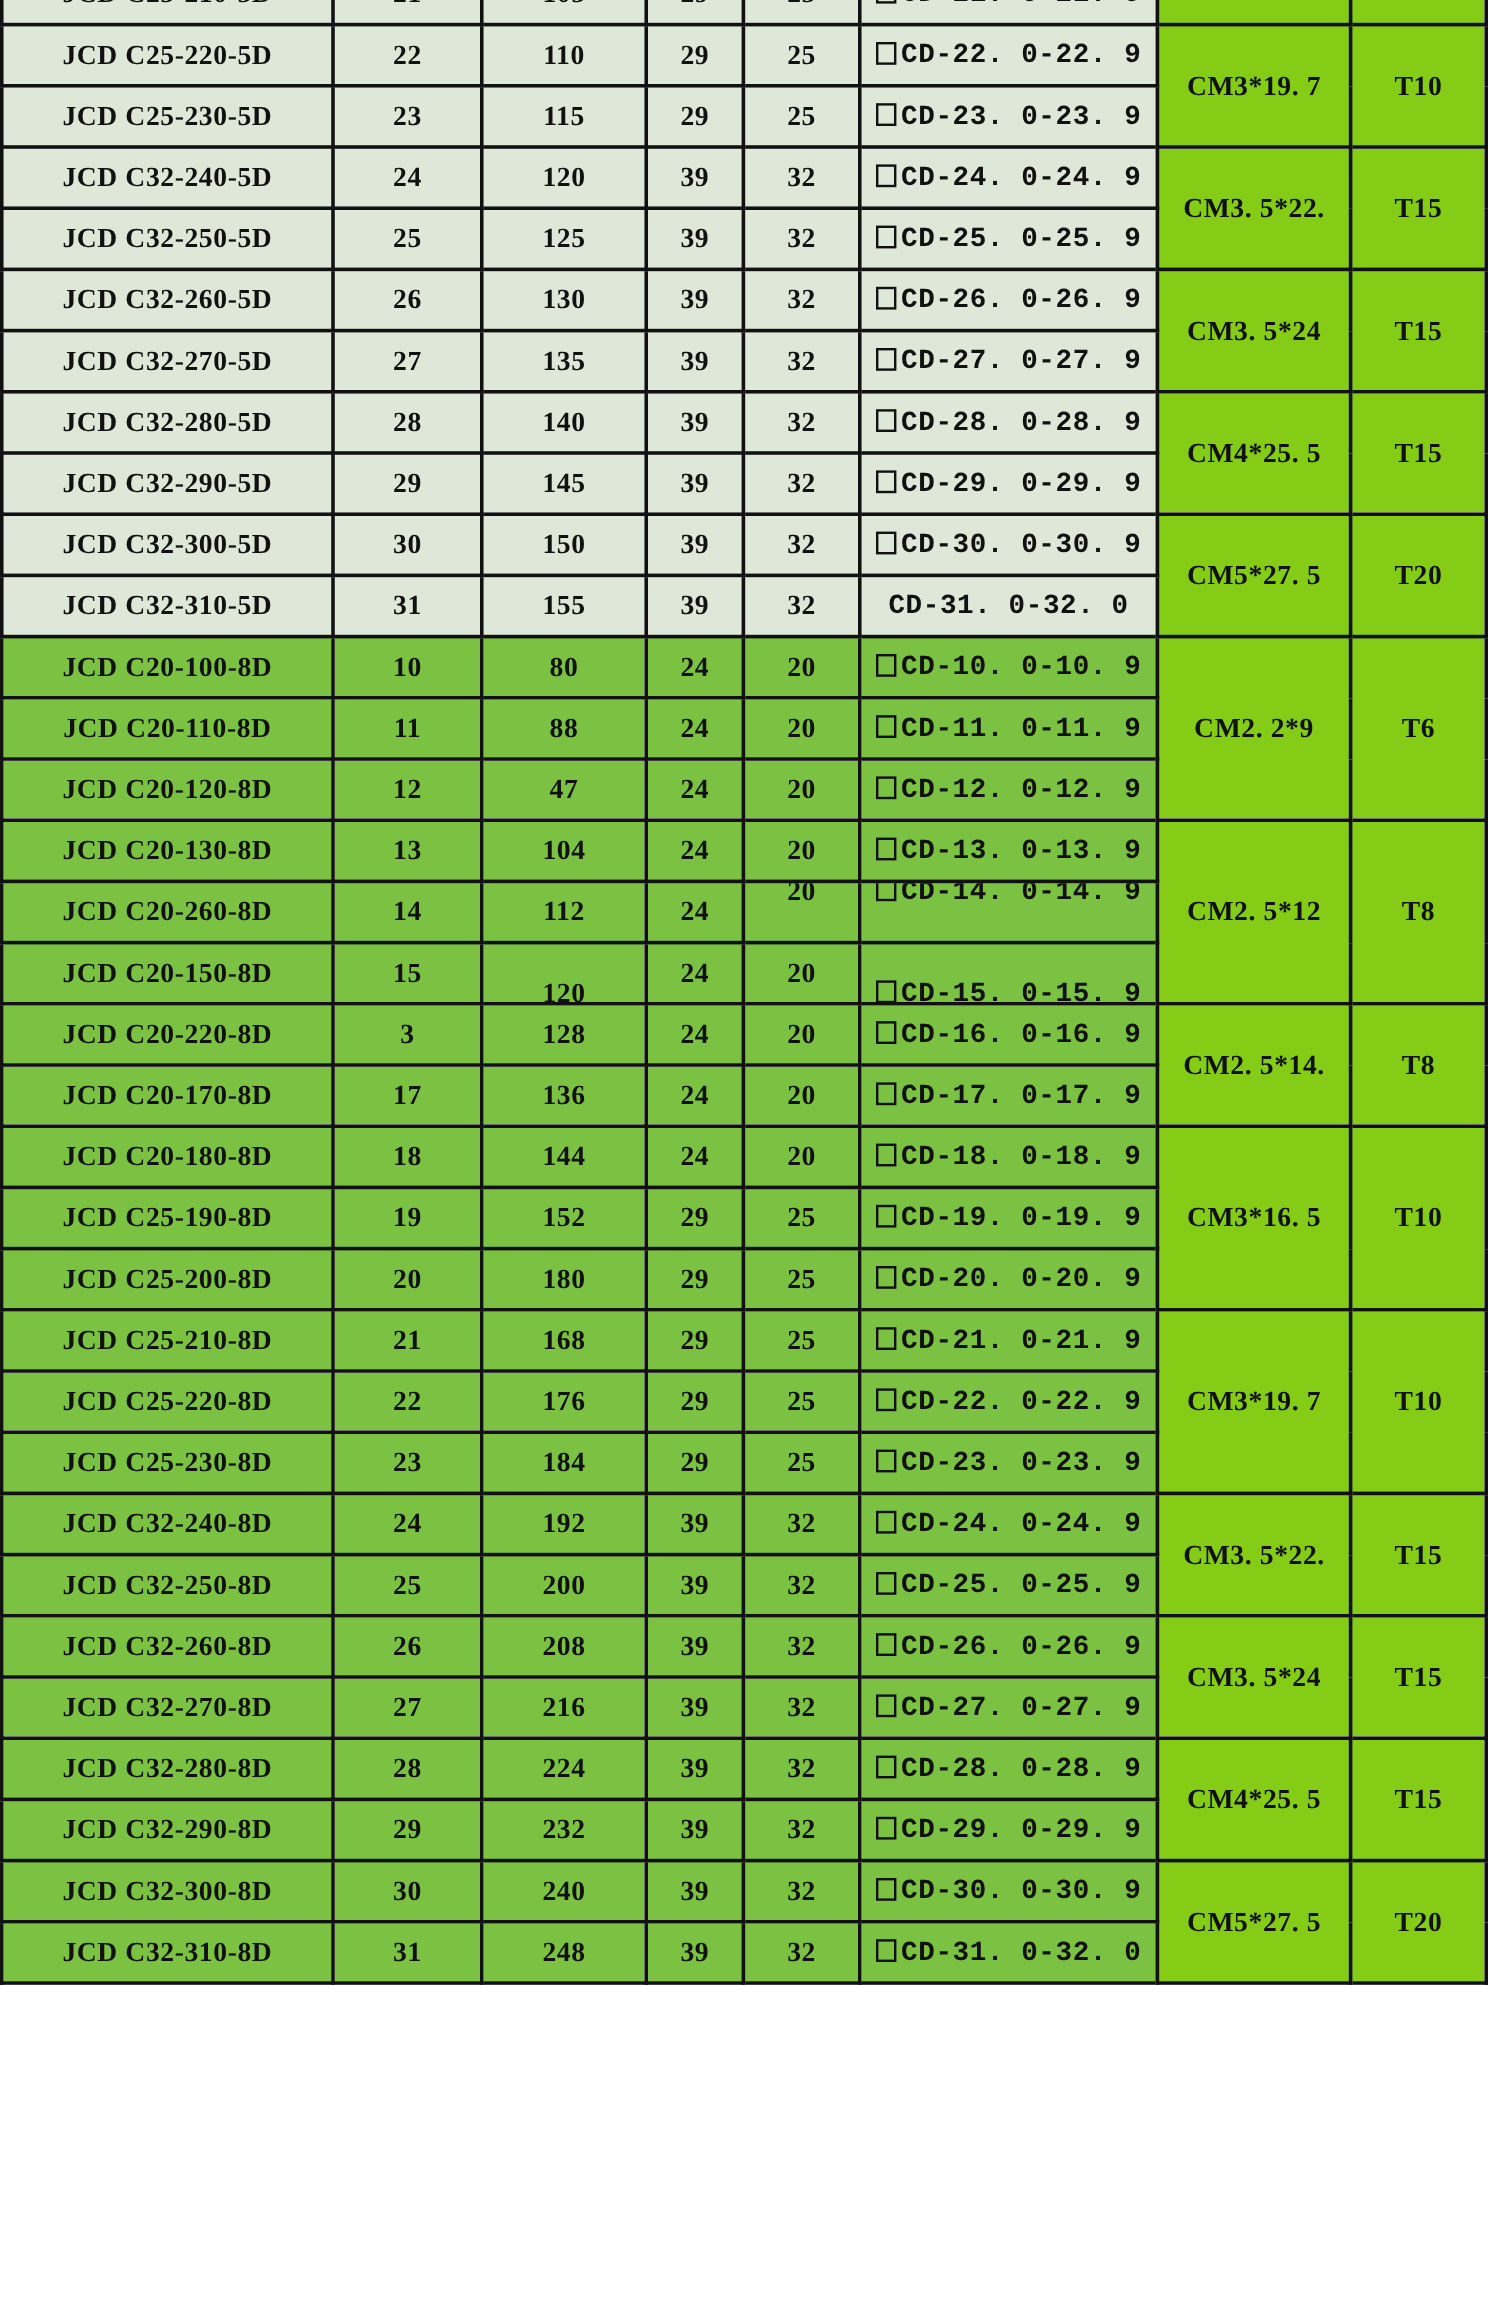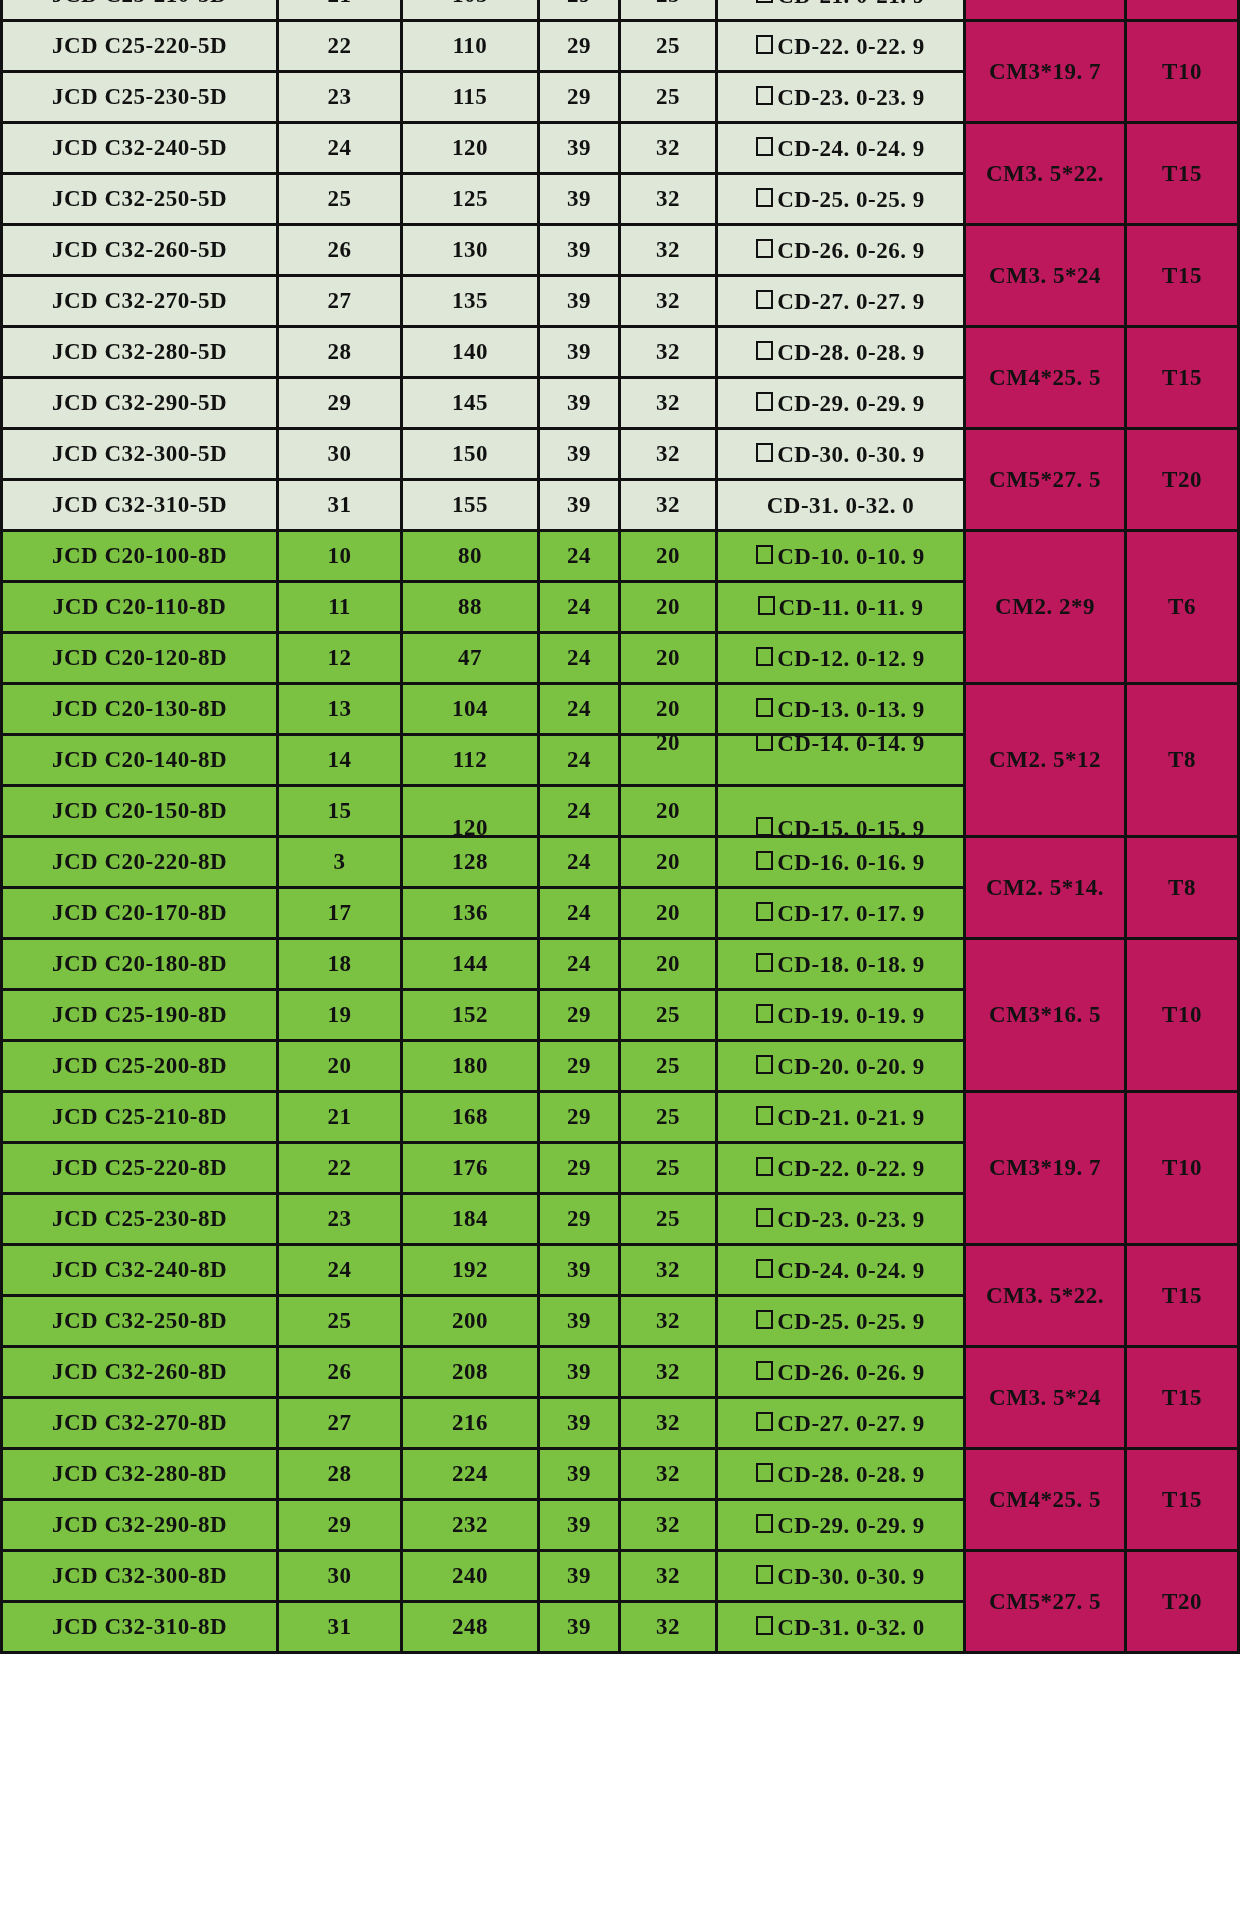--- a/index.html
+++ b/index.html
@@ -36,25 +36,25 @@
   col.c-b{width:137px}
   col.c-c{width:81px}
   col.c-d{width:97px}
   col.c-range{width:248px}
   col.c-cm{width:161px}
   col.c-t{width:113px}
 
   
   .pale{background:#dfe7d8;}
   .lime{background:#7cc242;}
-  .white{background:#be185d;}
+  .white{background:#84cc16;}
 
   
   td.model{font-size:22px;letter-spacing:1.2px;}
-  td.range{font-size:22px;text-align:left;padding-left:22px;letter-spacing:.4px;}
+  td.range{font-size:22px;text-align:left;padding-left:22px;letter-spacing:.4px;font-family:Liberation Mono, monospace;}
   td.spanR{font-size:21px;font-weight:700;letter-spacing:.6px;}
   td.num{font-size:25px;}
 
   
   .nudge-up   > span{position:relative;top:-17px;display:inline-block;}
   .nudge-down > span{position:relative;top:17px;display:inline-block;}
 
   
   .boxglyph{
     display:inline-block;width:13px;height:15px;
@@ -209,21 +209,21 @@
           <td class="lime model"><span class="txt">JCD C20-130-8D</span></td>
           <td class="lime num"><span class="txt">13</span></td>
           <td class="lime num"><span class="txt">104</span></td>
           <td class="lime num"><span class="txt">24</span></td>
           <td class="lime num"><span class="txt">20</span></td>
           <td class="lime range"><span><span class="boxglyph"></span><span class="txt">CD-13. 0-13. 9</span></span></td>
           <td class="white spanR" rowspan="3">CM2. 5*12</td>
           <td class="white spanR" rowspan="3">T8</td>
         </tr>
         <tr>
-          <td class="lime model"><span class="txt">JCD C20-140-8D</span></td>
+          <td class="lime model"><span class="txt">JCD C20-260-8D</span></td>
           <td class="lime num"><span class="txt">14</span></td>
           <td class="lime num"><span class="txt">112</span></td>
           <td class="lime num"><span class="txt">24</span></td>
           <td class="lime num nudge-up"><span class="txt">20</span></td>
           <td class="lime range nudge-up"><span><span class="boxglyph"></span><span class="txt">CD-14. 0-14. 9</span></span></td>
         </tr>
         <tr>
           <td class="lime model"><span class="txt">JCD C20-150-8D</span></td>
           <td class="lime num"><span class="txt">15</span></td>
           <td class="lime num nudge-down"><span class="txt">120</span></td>

